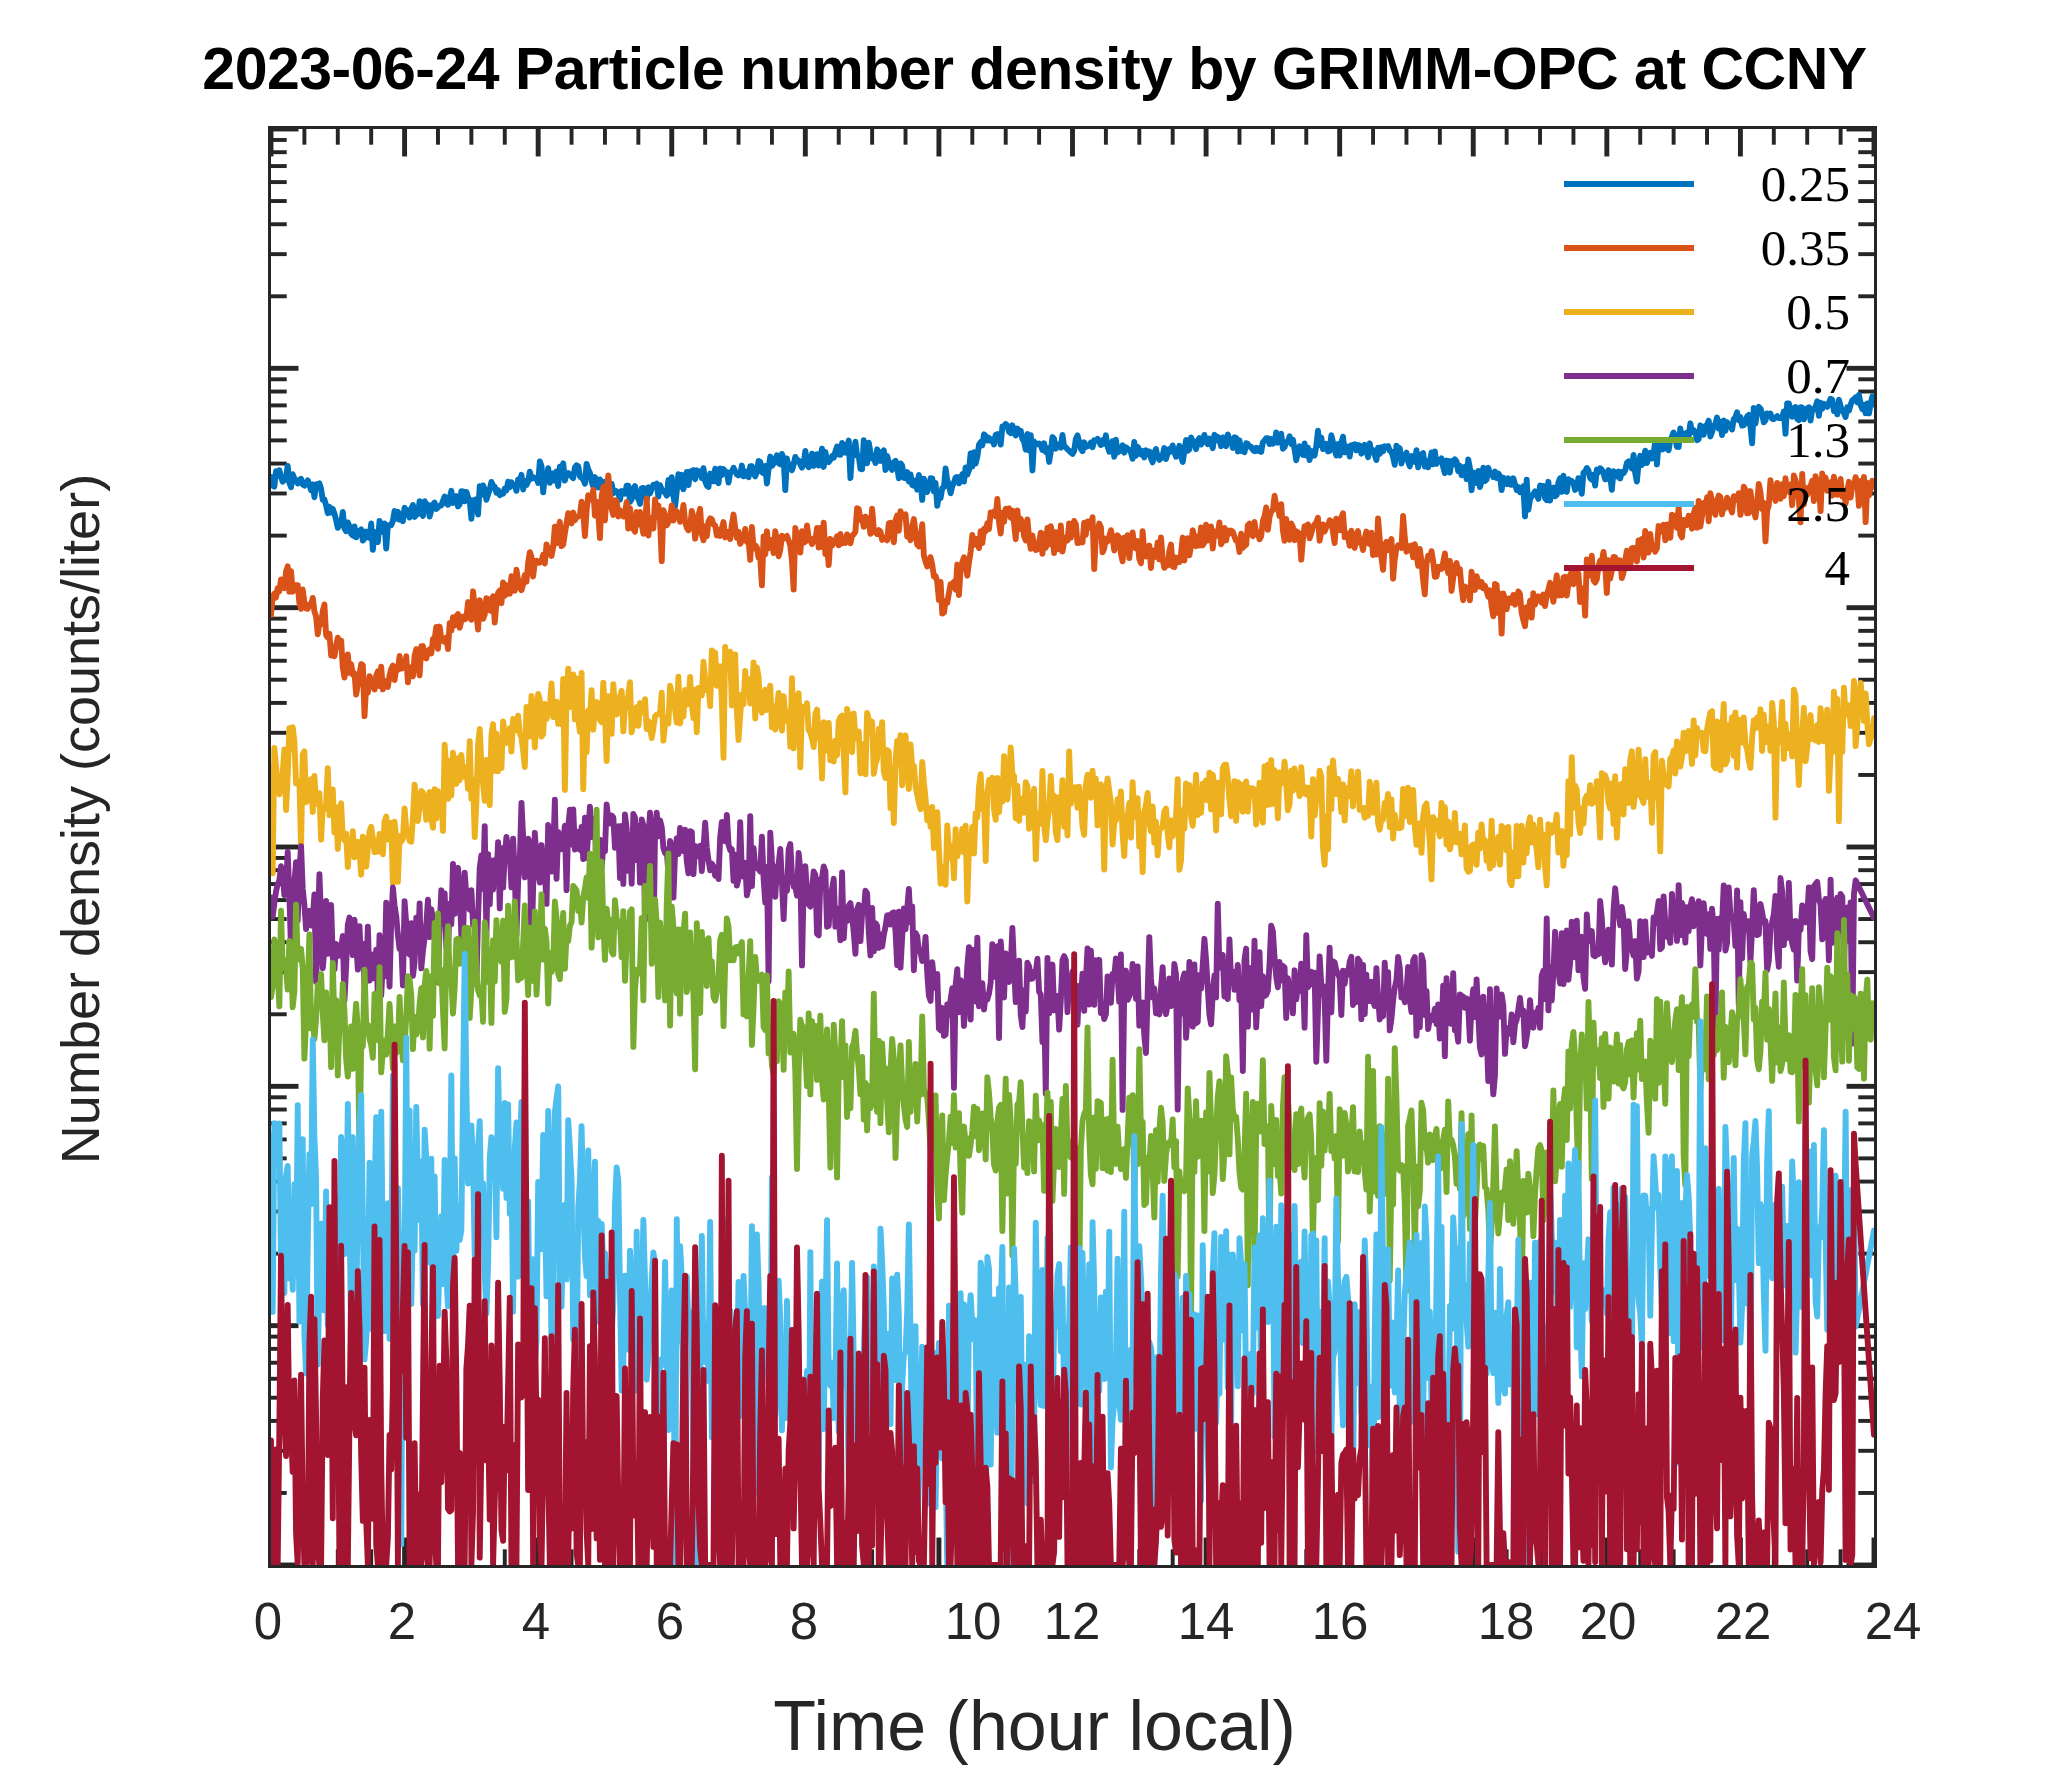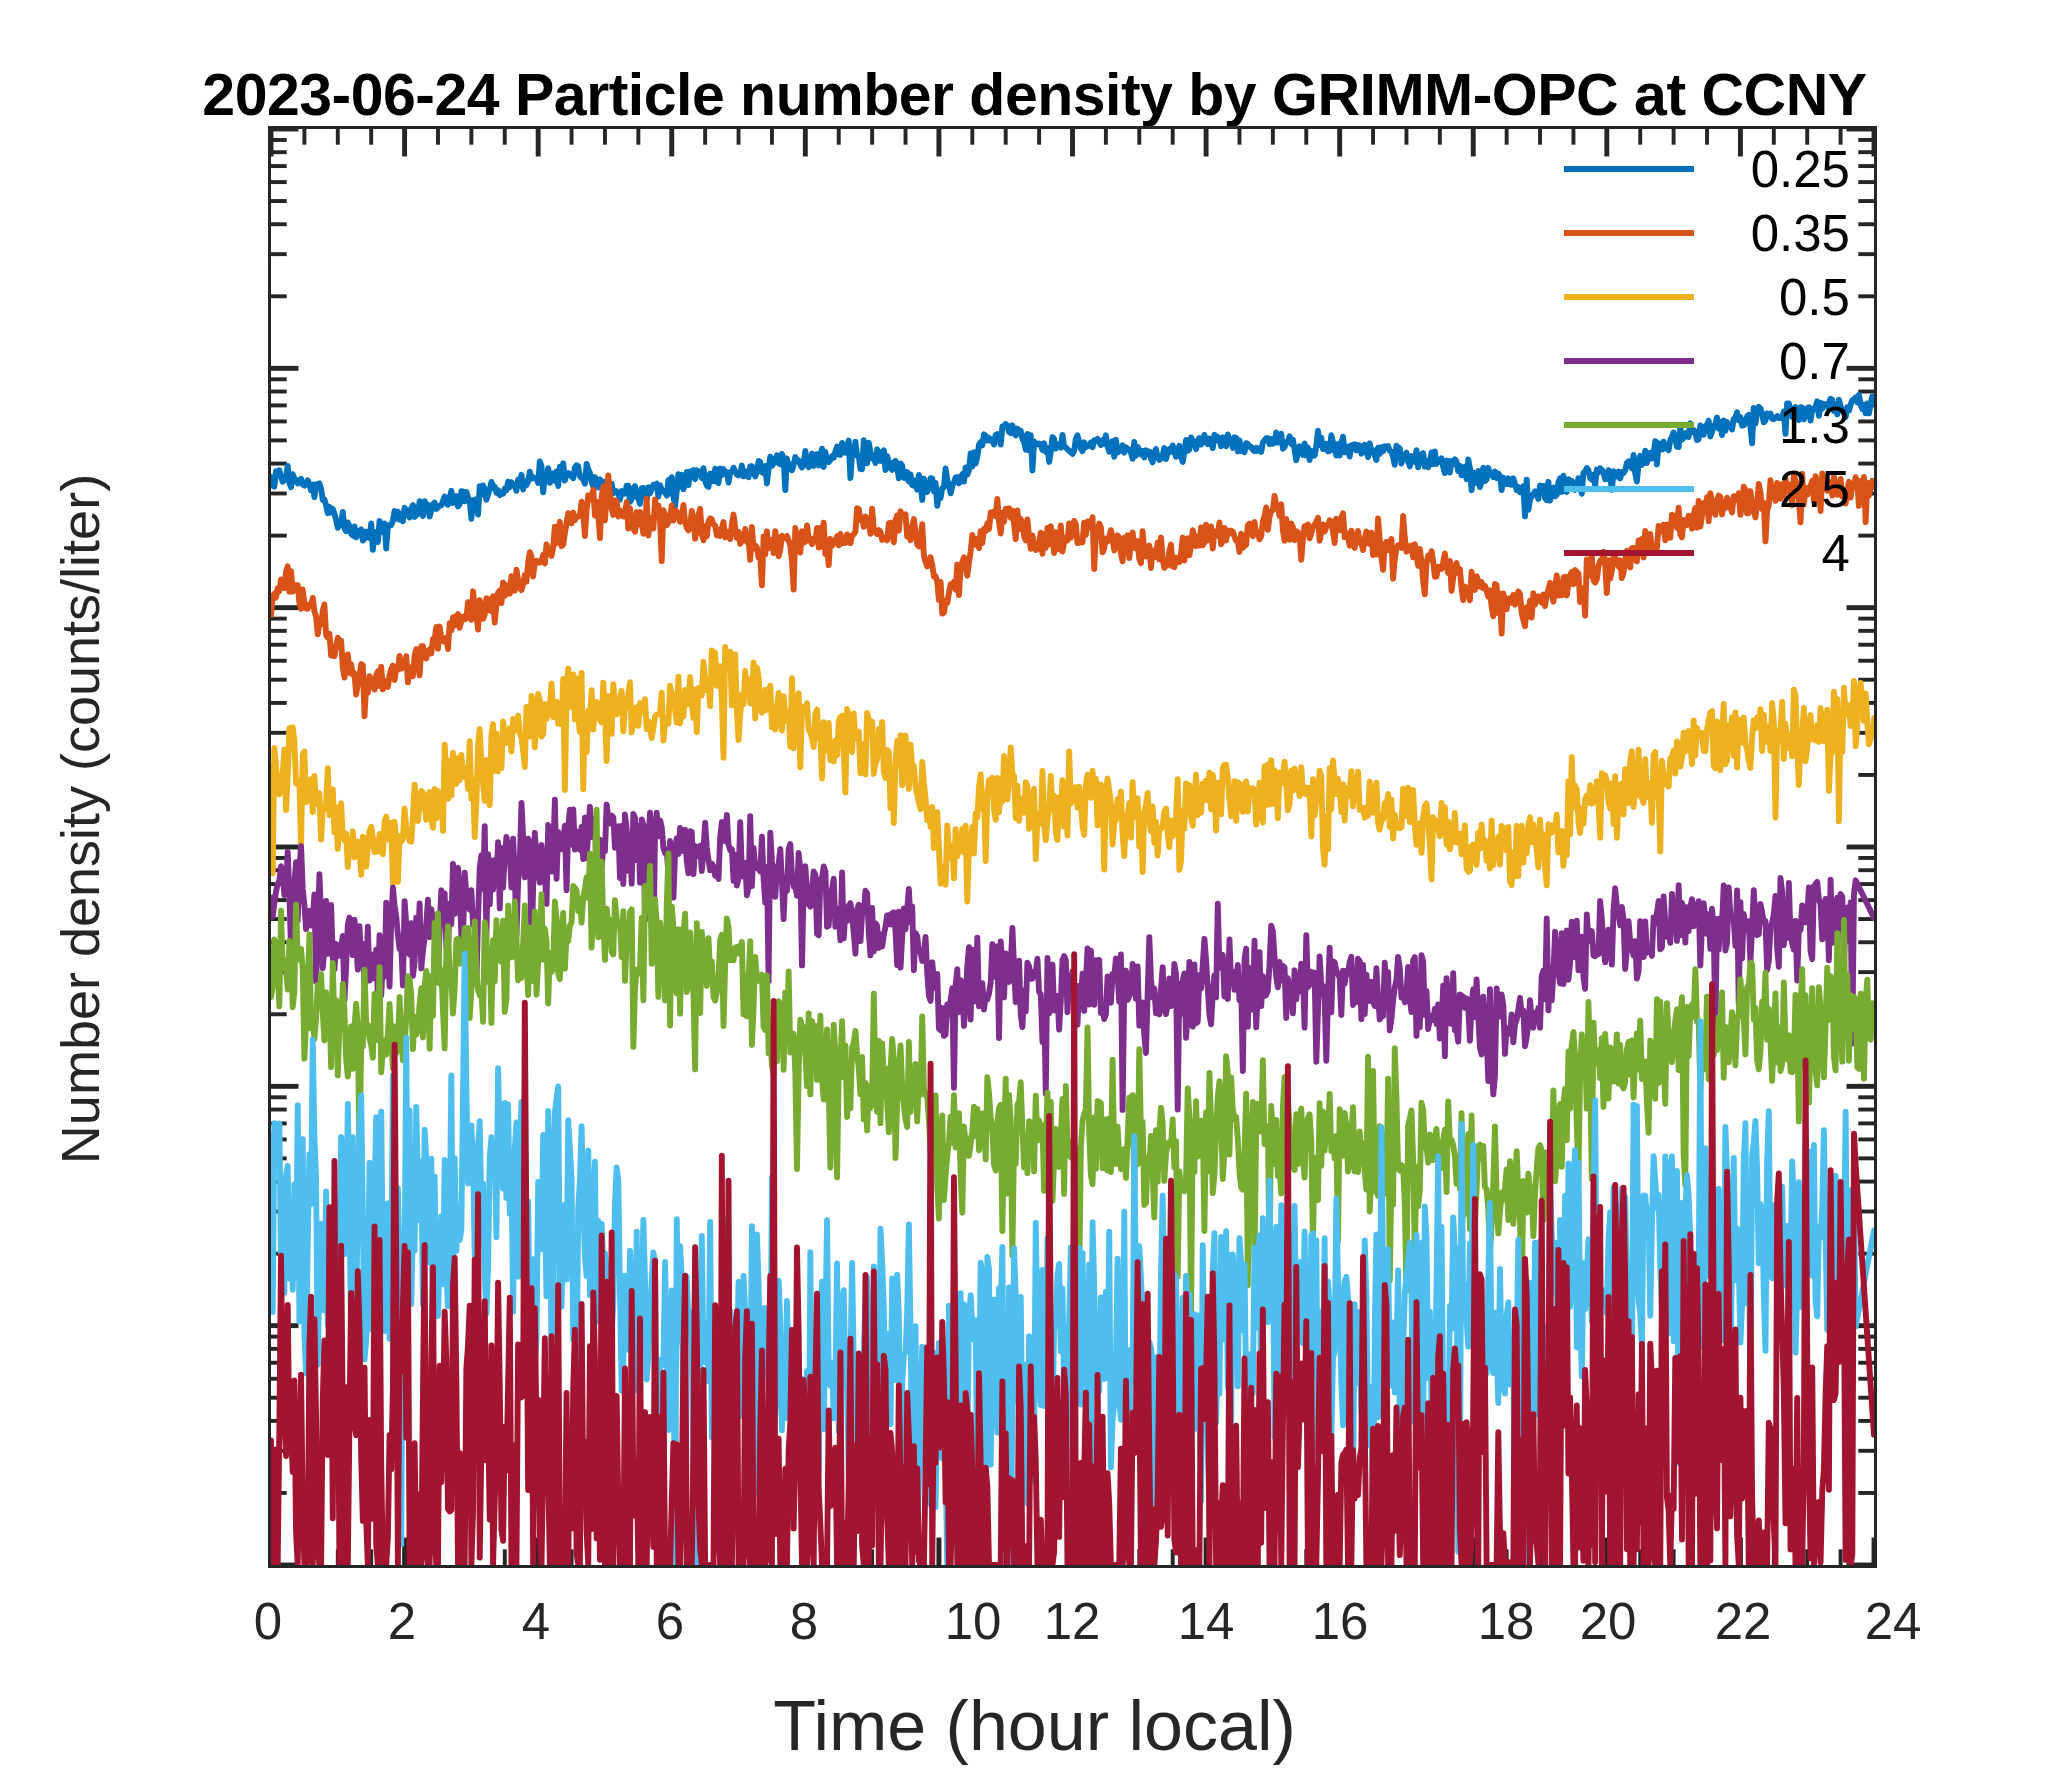--- a/index.html
+++ b/index.html
@@ -23,21 +23,20 @@
     position: absolute;
     left: 0;
     top: 35px;
     width: 2069px;
     text-align: center;
     font-size: 59px;
     font-weight: bold;
     color: #000000;
     letter-spacing: -0.5px;
     white-space: nowrap;
-    margin-top: 26px;
   }
   #ylabel {
     position: absolute;
     left: -364px;
     top: 788px;
     width: 887px;
     text-align: center;
     font-size: 54px;
     color: #262626;
     transform: rotate(-90deg);
@@ -77,22 +76,23 @@
     top: 1592px;
     text-align: center;
     font-size: 51px;
     color: #262626;
     white-space: nowrap;
     transform: translateX(-50%);
   }
   #legend {
     position: absolute;
     left: 1564px;
-    top: 137px;
+    top: 152px;
     width: 296px;
+    font-family: Liberation Serif, serif;
   }
   .legend-row {
     position: relative;
     height: 64px;
     display: flex;
     align-items: center;
   }
   .legend-line {
     width: 130px;
     height: 6.9px;

